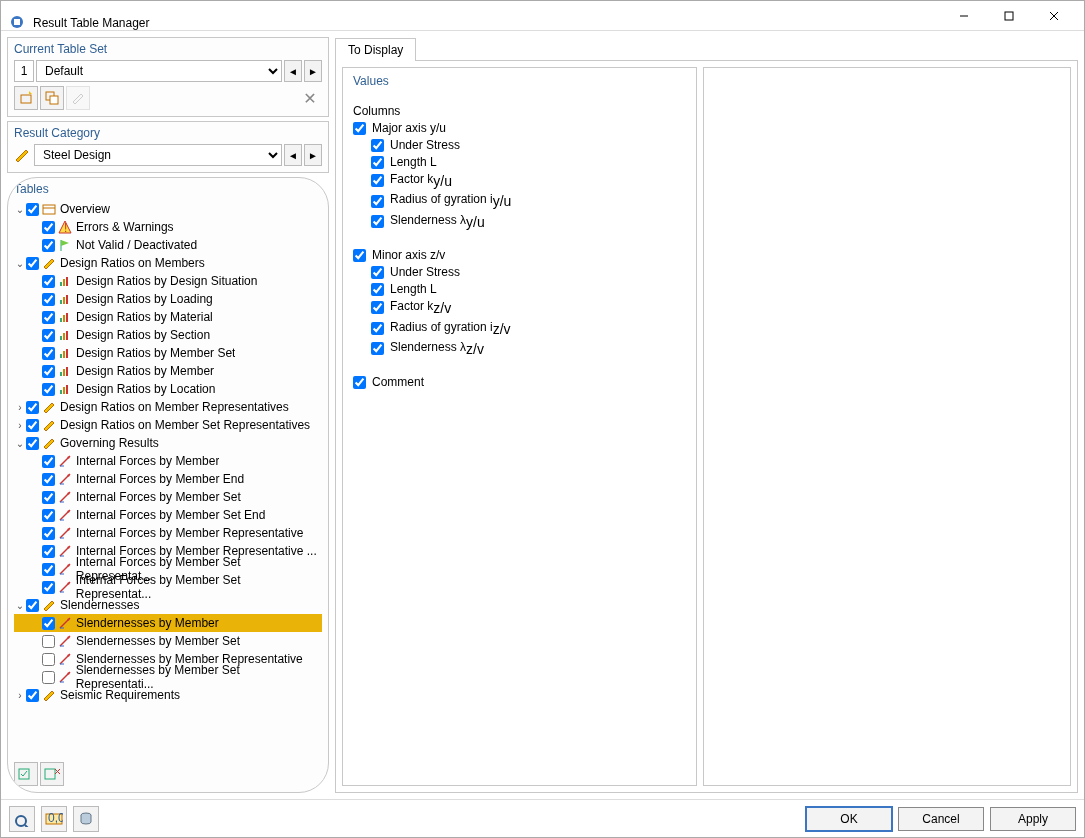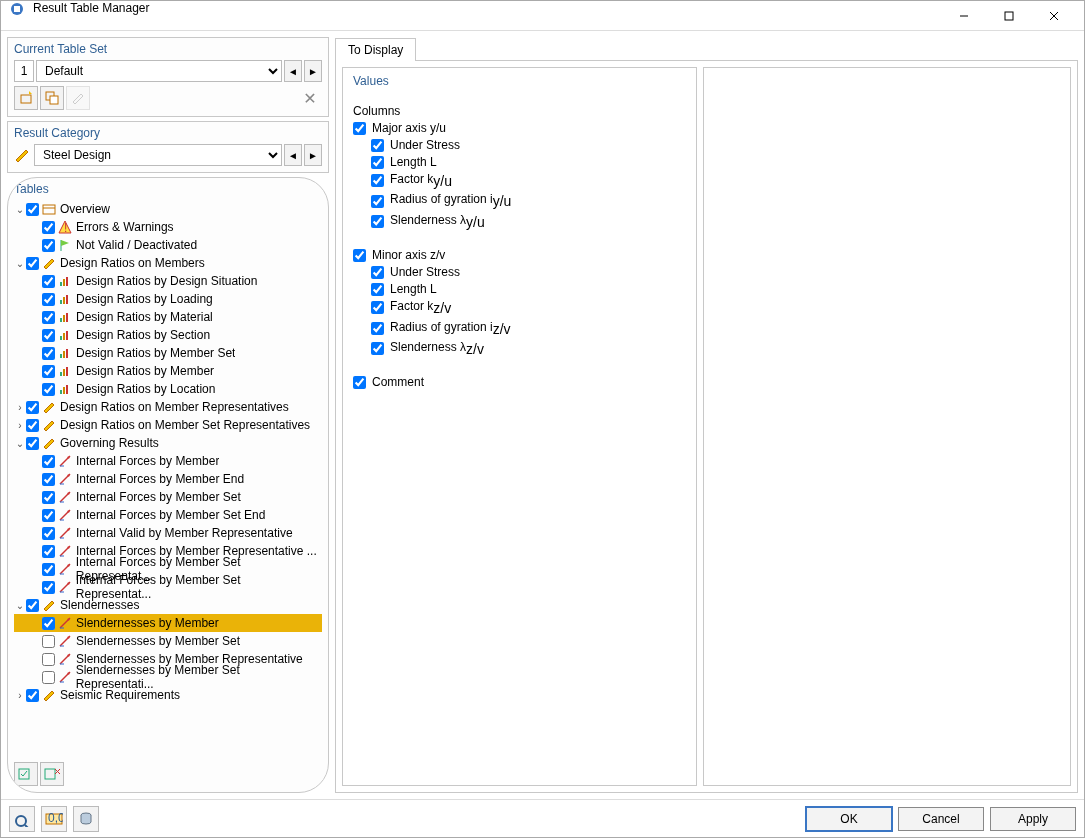--- a/index.html
+++ b/index.html
@@ -1,19 +1,19 @@
 <!DOCTYPE html>
 <html><head>
 <meta charset="utf-8">
 <style>
 * { box-sizing: border-box; margin: 0; padding: 0; font-family: "Segoe UI", Tahoma, sans-serif; font-size: 12px; }
 body { background: #fff; width: 1085px; height: 838px; display: flex; flex-direction: column; border: 1px solid #aaa; overflow: hidden; }
 
 
-.titlebar { height: 30px; display: flex; align-items: flex-start; padding: 0 8px; border-bottom: 1px solid #ddd; }
+.titlebar { height: 30px; display: flex; align-items: flex-end; padding: 0 8px; border-bottom: 1px solid #ddd; }
 .titlebar .appicon { width: 16px; height: 16px; margin-right: 8px; }
 .titlebar .title { flex: 1; font-size: 12px; }
 .titlebar .winbtns { display: flex; }
 .titlebar .winbtn { width: 45px; height: 29px; display: flex; align-items: center; justify-content: center; color: #333; }
 
 
 .body-row { flex: 1; display: flex; overflow: hidden; padding: 6px; gap: 6px; }
 .left-panel { width: 322px; display: flex; flex-direction: column; gap: 4px; }
 .right-panel { flex: 1; display: flex; flex-direction: column; }
 
@@ -361,21 +361,21 @@
             <div class="row indent-1">
               <span class="twisty blank">·</span>
               <input type="checkbox" checked="" style="">
               <span class="icon">
                 <svg width="14" height="14">
                   <line x1="2" y1="12" x2="12" y2="2" stroke="#c33" stroke-width="1.5"></line>
                   <polygon points="12,2 9,3 11,5" fill="#c33"></polygon>
                   <line x1="2" y1="12" x2="6" y2="12" stroke="#36c"></line>
                 </svg>
               </span>
-              <span class="lbl">Internal Valid by Member Representative</span>
+              <span class="lbl">Internal Forces by Member Representative</span>
             </div>
             <div class="row indent-1">
               <span class="twisty blank">·</span>
               <input type="checkbox" checked="" style="">
               <span class="icon">
                 <svg width="14" height="14">
                   <line x1="2" y1="12" x2="12" y2="2" stroke="#c33" stroke-width="1.5"></line>
                   <polygon points="12,2 9,3 11,5" fill="#c33"></polygon>
                   <line x1="2" y1="12" x2="6" y2="12" stroke="#36c"></line>
                 </svg>

